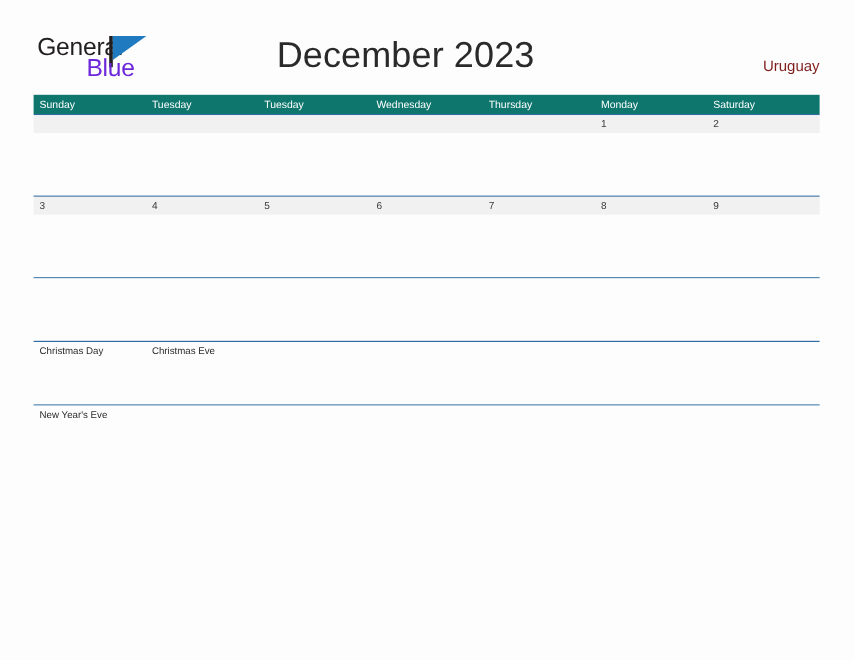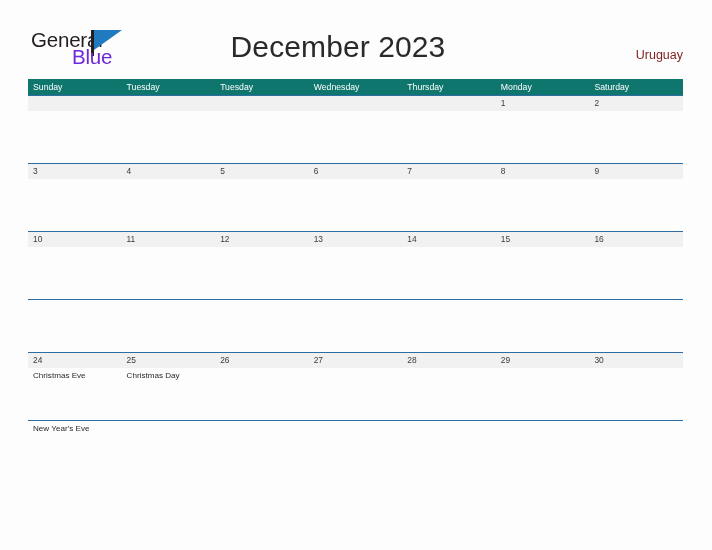--- a/index.html
+++ b/index.html
@@ -243,70 +243,41 @@
         <div class="event-cell"></div>
         <div class="event-cell"></div>
         <div class="event-cell"></div>
         <div class="event-cell"></div>
         <div class="event-cell"></div>
         <div class="event-cell"></div>
         <div class="event-cell"></div>
       </div>
     </div>
 
-    <div class="week">
-      <div class="week-dates">
-        <div class="date-cell">10</div>
-        <div class="date-cell">11</div>
-        <div class="date-cell">12</div>
-        <div class="date-cell">13</div>
-        <div class="date-cell">14</div>
-        <div class="date-cell">15</div>
-        <div class="date-cell">16</div>
-      </div>
-      <div class="week-events">
-        <div class="event-cell"></div>
-        <div class="event-cell"></div>
-        <div class="event-cell"></div>
-        <div class="event-cell"></div>
-        <div class="event-cell"></div>
-        <div class="event-cell"></div>
-        <div class="event-cell"></div>
-      </div>
-    </div>
-
-    <div class="week">
-      <div class="week-events">
-        <div class="event-cell"></div>
-        <div class="event-cell"></div>
-        <div class="event-cell"></div>
-        <div class="event-cell"></div>
-        <div class="event-cell"></div>
-        <div class="event-cell"></div>
-        <div class="event-cell"></div>
-      </div>
-    </div>
-
-    <div class="week">
-      <div class="week-dates">
-        <div class="date-cell">24</div>
-        <div class="date-cell">25</div>
-        <div class="date-cell">26</div>
-        <div class="date-cell">27</div>
-        <div class="date-cell">28</div>
-        <div class="date-cell">29</div>
-        <div class="date-cell">30</div>
-      </div>
-      <div class="week-events">
+
+    <div class="week">
+      <div class="week-events">
+        <div class="event-cell"></div>
+        <div class="event-cell"></div>
+        <div class="event-cell"></div>
+        <div class="event-cell"></div>
+        <div class="event-cell"></div>
+        <div class="event-cell"></div>
+        <div class="event-cell"></div>
+      </div>
+    </div>
+
+    <div class="week">
+      <div class="week-events">
+        <div class="event-cell">
+            <span>Christmas Day</span>
+          </div>
         <div class="event-cell">
             <span>Christmas Eve</span>
           </div>
-        <div class="event-cell">
-            <span>Christmas Day</span>
-          </div>
         <div class="event-cell"></div>
         <div class="event-cell"></div>
         <div class="event-cell"></div>
         <div class="event-cell"></div>
         <div class="event-cell"></div>
       </div>
     </div>
 
     <div class="week last">
       <div class="week-events">

